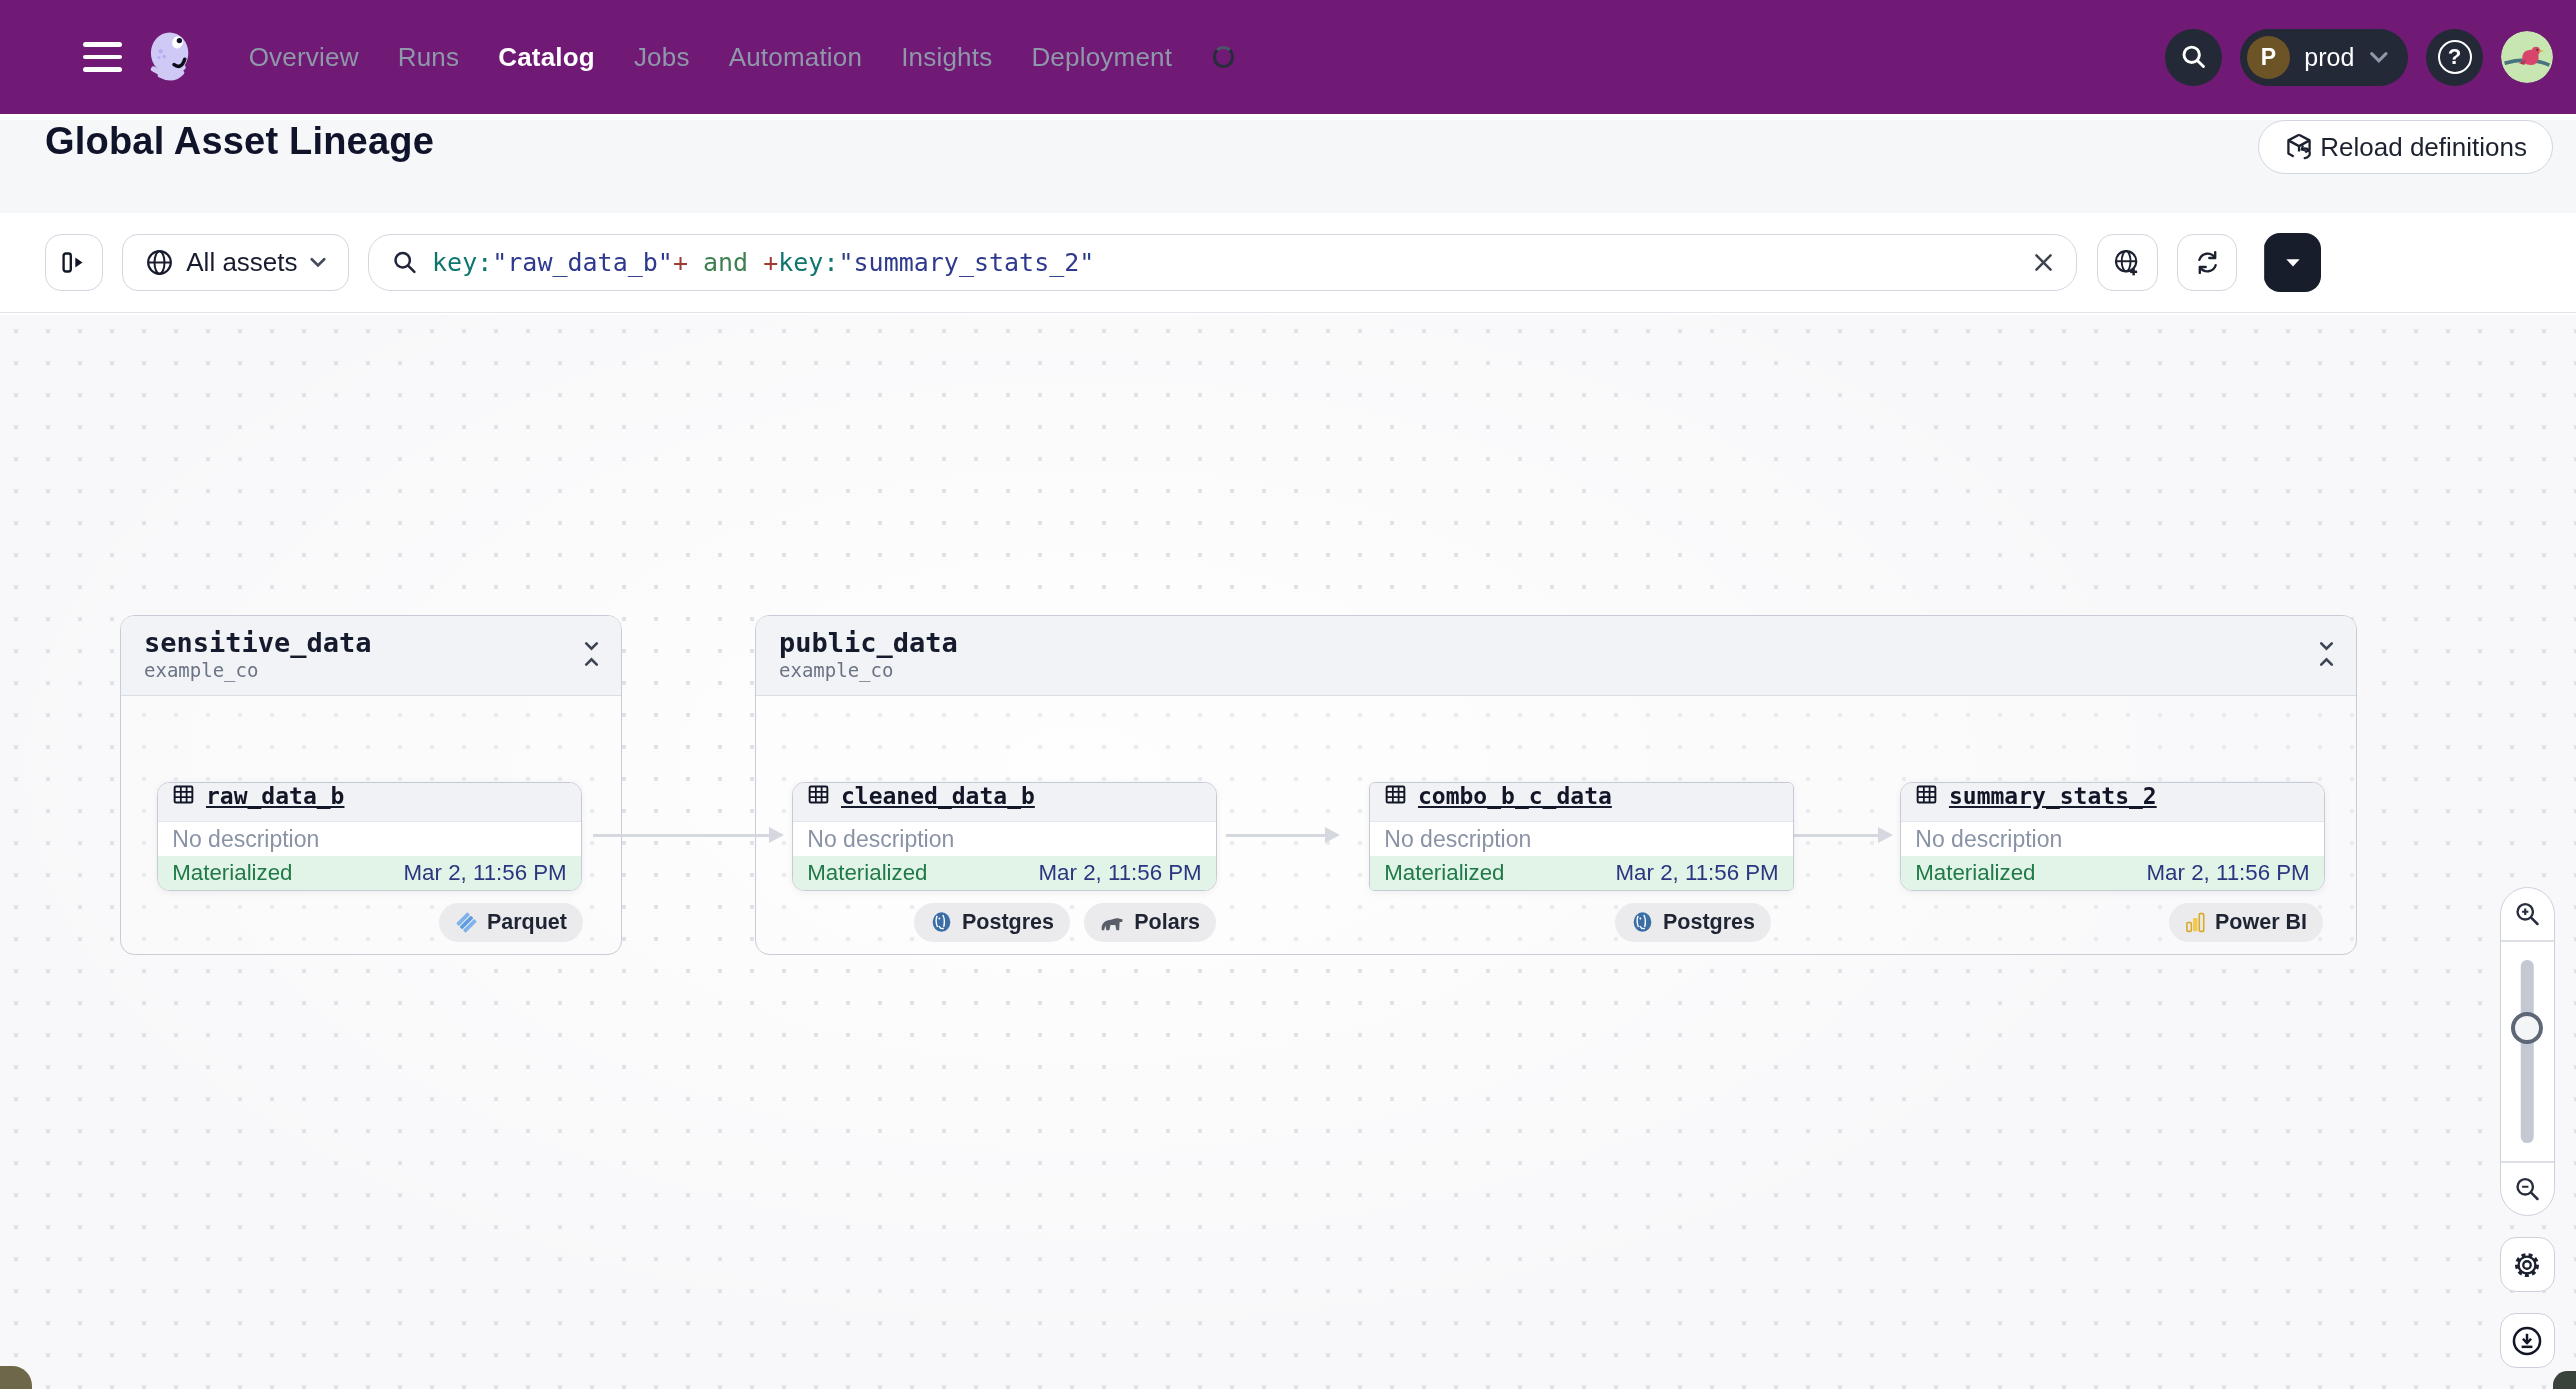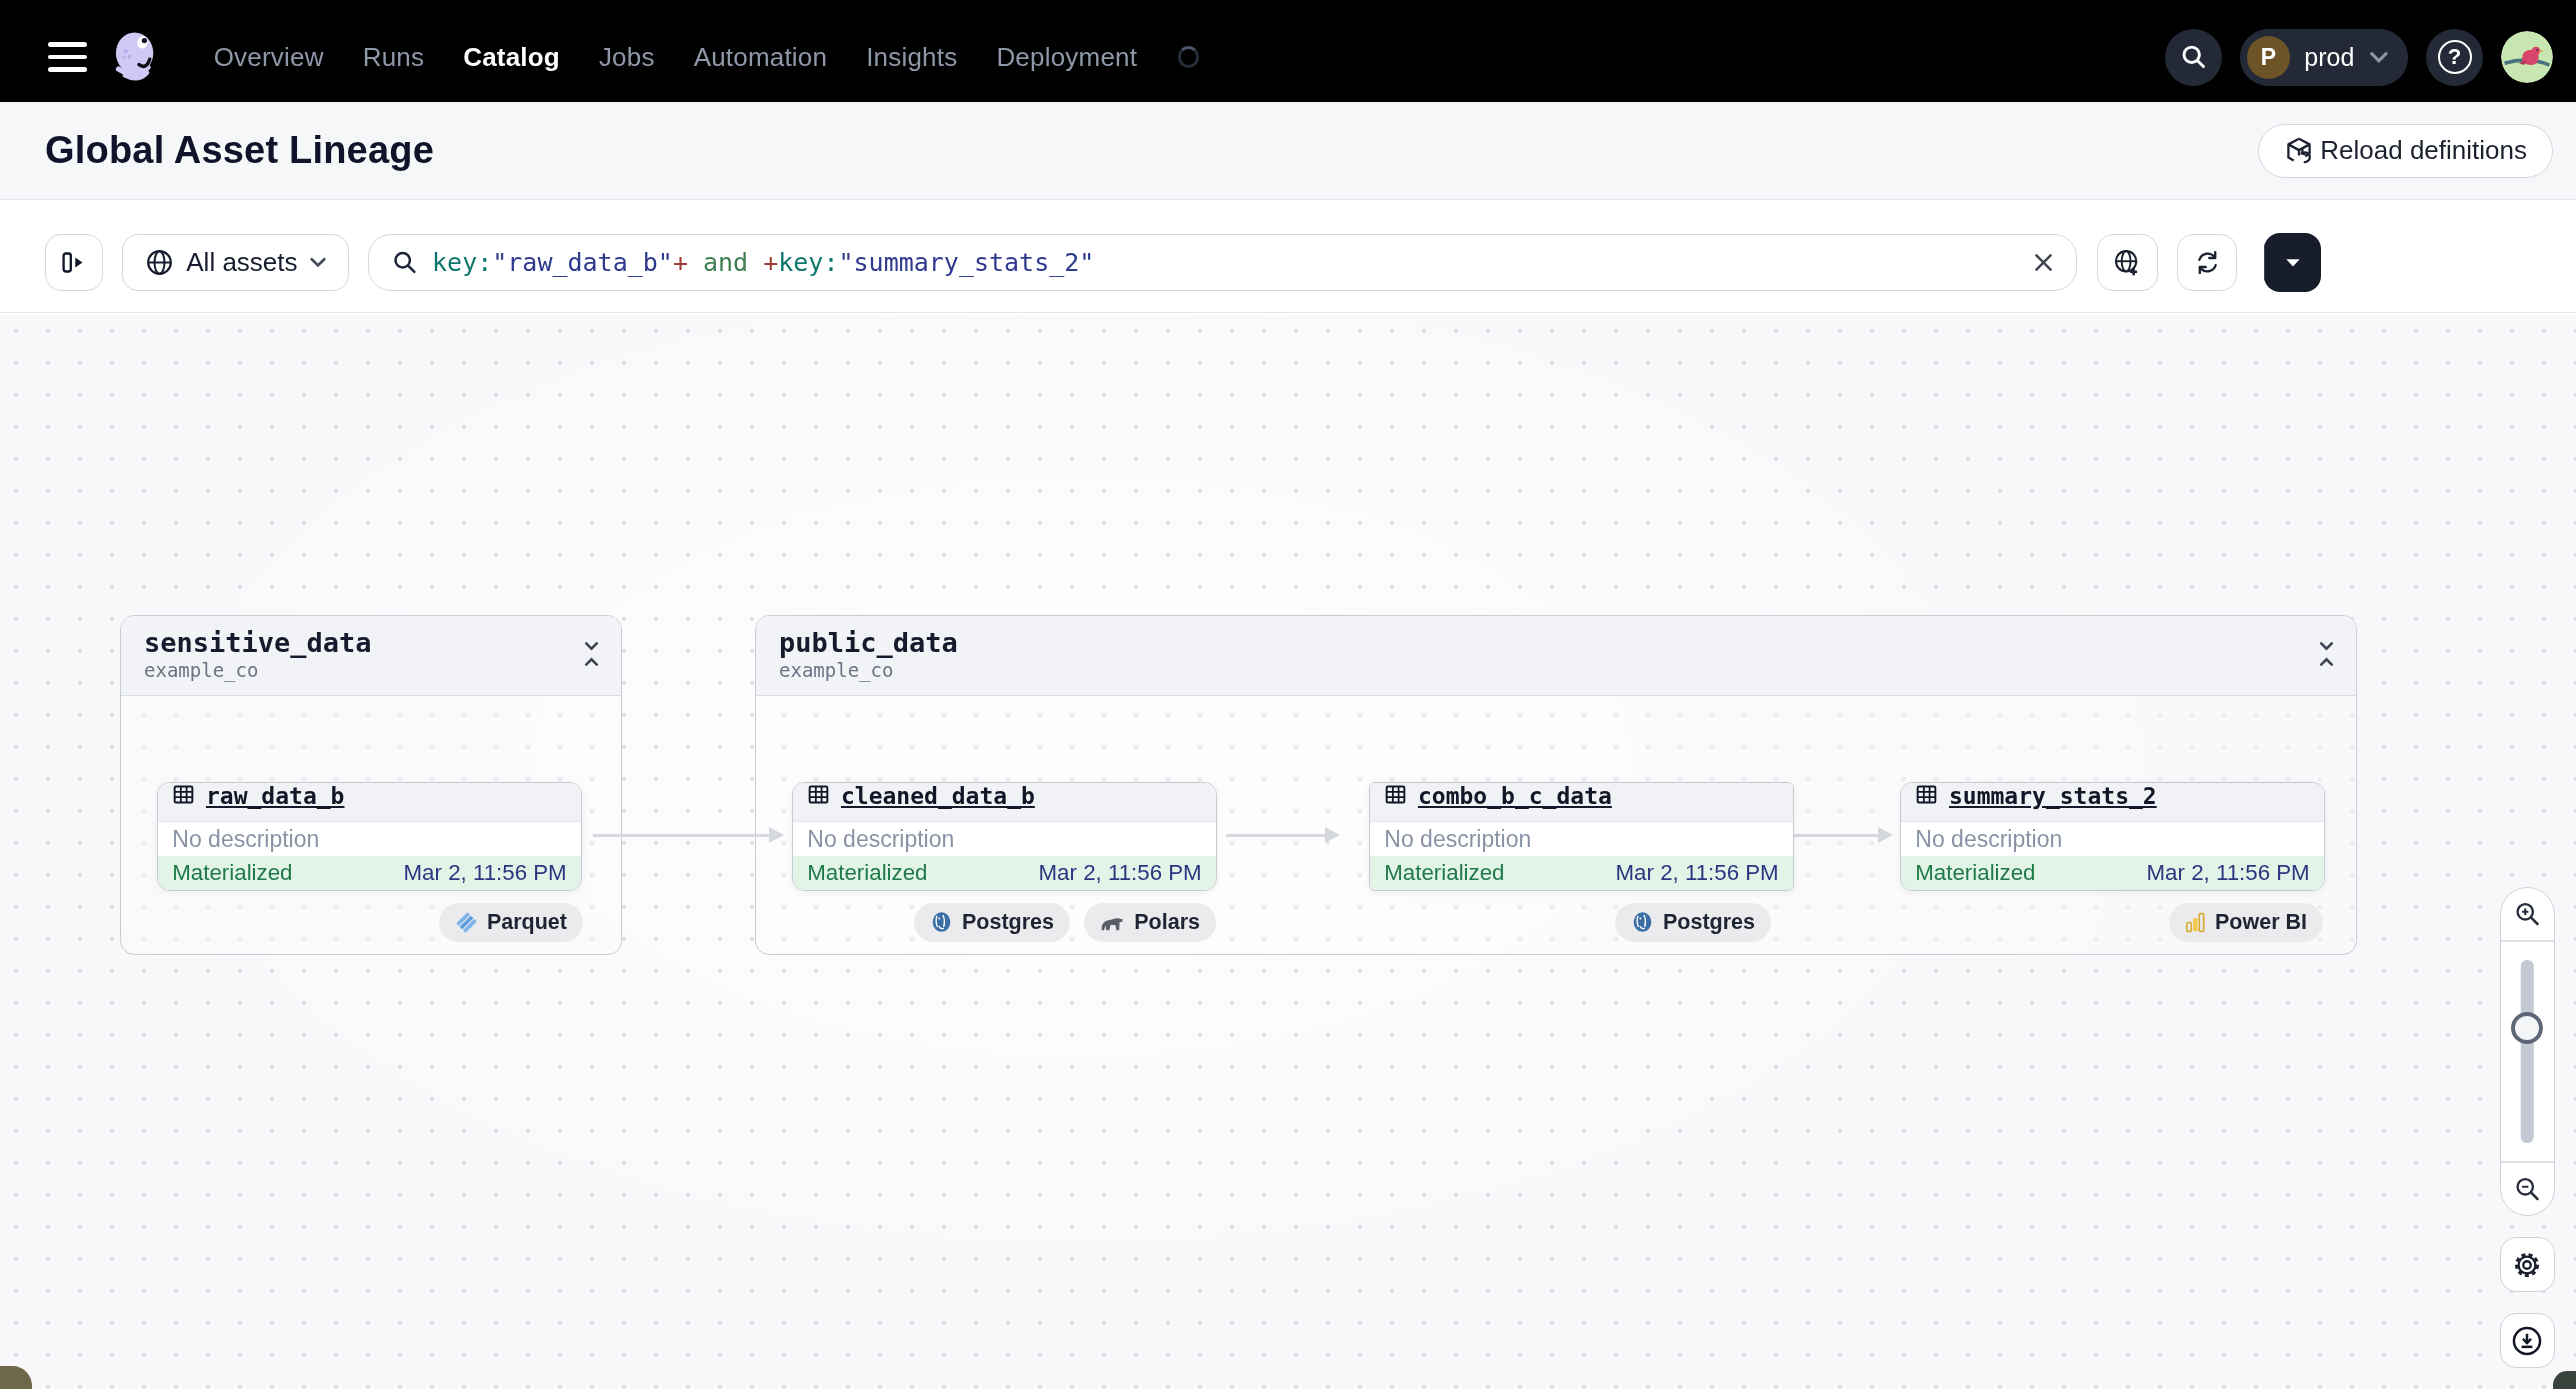--- a/index.html
+++ b/index.html
@@ -4,21 +4,21 @@
 <style>
   * { margin:0; padding:0; box-sizing:border-box; }
   html,body { background:#ffffff; }
   .screen {
     position:relative; width:2576px; height:1389px; overflow:hidden;
     font-family:"Liberation Sans", sans-serif; color:#151a2d;
   }
   
   .topnav {
     position:absolute; left:0; top:0; width:100%; height:114px;
-    background:#000000; display:flex; align-items:center; padding:0 23px 0 48px;
+    background:#701a75; display:flex; align-items:center; padding:0 23px 0 83px;
   }
   .hamburger { width:39px; display:flex; flex-direction:column; gap:8px; cursor:pointer; }
   .hamburger span { display:block; height:4.5px; background:#ffffff; border-radius:2.7px; }
   .logo { margin-left:19.7px; width:57px; height:57px; }
   .navlinks { display:flex; align-items:center; gap:39px; margin-left:50px; }
   .navlinks a { font-size:26px; color:#8f98a9; text-decoration:none; letter-spacing:0.2px; }
   .navlinks a.active { color:#ffffff; font-weight:bold; }
   .spinner {
     width:21.5px; height:21.5px; border-radius:50%;
     border:3.6px solid #262c3a; border-top-color:#4c5568; margin-left:1.8px;
@@ -38,23 +38,23 @@
   }
   .prod-name { color:#ffffff; font-size:25px; }
   .help-ring {
     width:34px; height:34px; border:2.7px solid #ffffff; border-radius:50%;
     display:flex; align-items:center; justify-content:center;
     color:#ffffff; font-size:22.3px; font-weight:bold; line-height:1;
   }
   .avatar { width:52px; height:52px; border-radius:50%; overflow:hidden; cursor:pointer; }
   
   .page-header {
-    position:absolute; left:0; top:102px; width:100%; height:98px;
+    position:absolute; left:0; top:120px; width:100%; height:98px;
     background:#f6f7f9; border-bottom:1.8px solid #e2e5eb;
-    display:flex; align-items:center; padding:0 23px 0 45px;
+    display:flex; padding:0 23px 0 45px;
   }
   .page-header h1 { font-size:38px; font-weight:bold; color:#10142b; letter-spacing:0.2px; }
   .reload-btn {
     margin-left:auto; height:54px; background:#ffffff; border:1.8px solid #d2d6df;
     border-radius:27px; display:flex; align-items:center; gap:6px; padding:0 25px;
     font-size:26px; color:#1c2130; cursor:pointer; font-family:inherit;
   }
   
   .filter-bar {
     position:absolute; left:0; top:213px; width:100%; height:100px; background:#ffffff;

